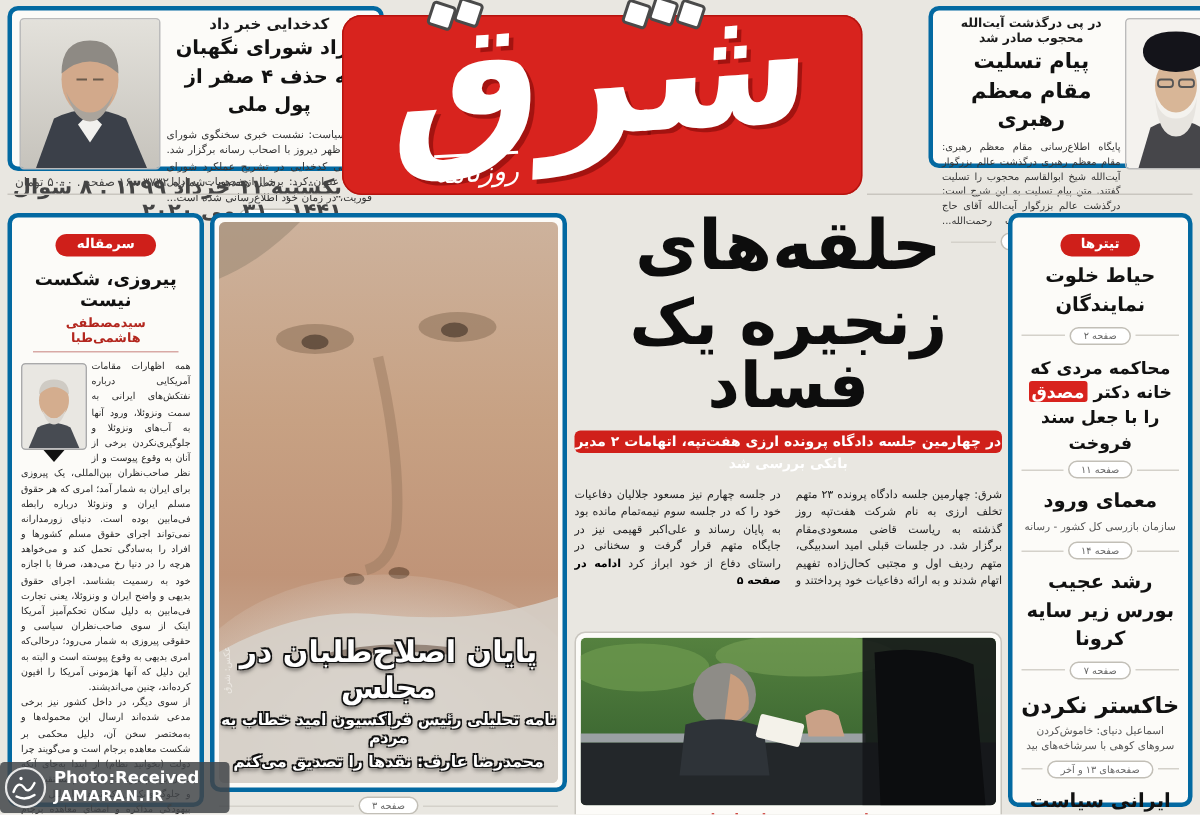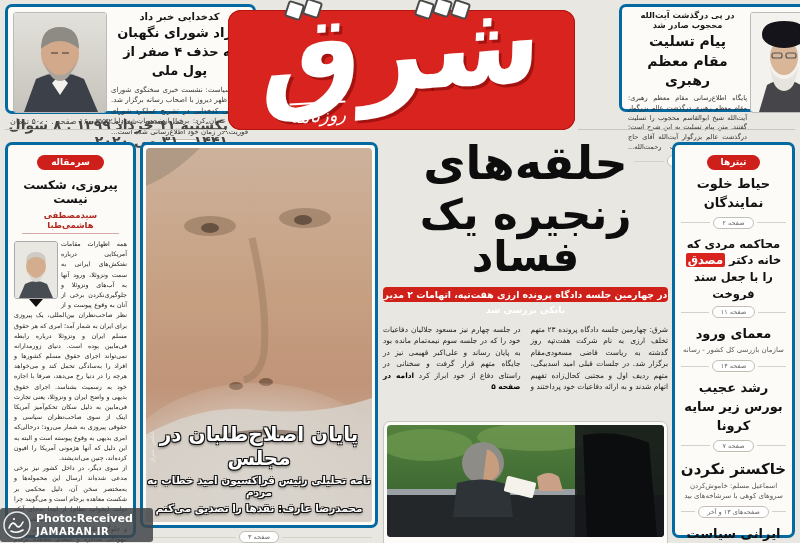--- a/index.html
+++ b/index.html
@@ -282,21 +282,21 @@
 
     <div class="side-item">
       <div class="side-t">رشد عجیب بورس زیر سایه کرونا</div>
     </div>
     <div class="pill-row">
         <span class="pill">صفحه ۷</span>
       </div>
 
     <div class="side-item">
       <div class="side-t" style="font-size:15px">خاکستر نکردن</div>
-      <div class="side-sub">اسماعیل مسلم: خاموش‌کردن سروهای کوهی با سرشاخه‌های بید</div>
+      <div class="side-sub">اسماعیل دنیای: خاموش‌کردن سروهای کوهی با سرشاخه‌های بید</div>
     </div>
     <div class="pill-row">
         <span class="pill">صفحه‌های ۱۳ و آخر</span>
       </div>
 
     <div class="side-item">
       <div class="side-t">ایرانی سیاست را دوقطبی می‌کند؟</div>
     </div>
 
   </div>

